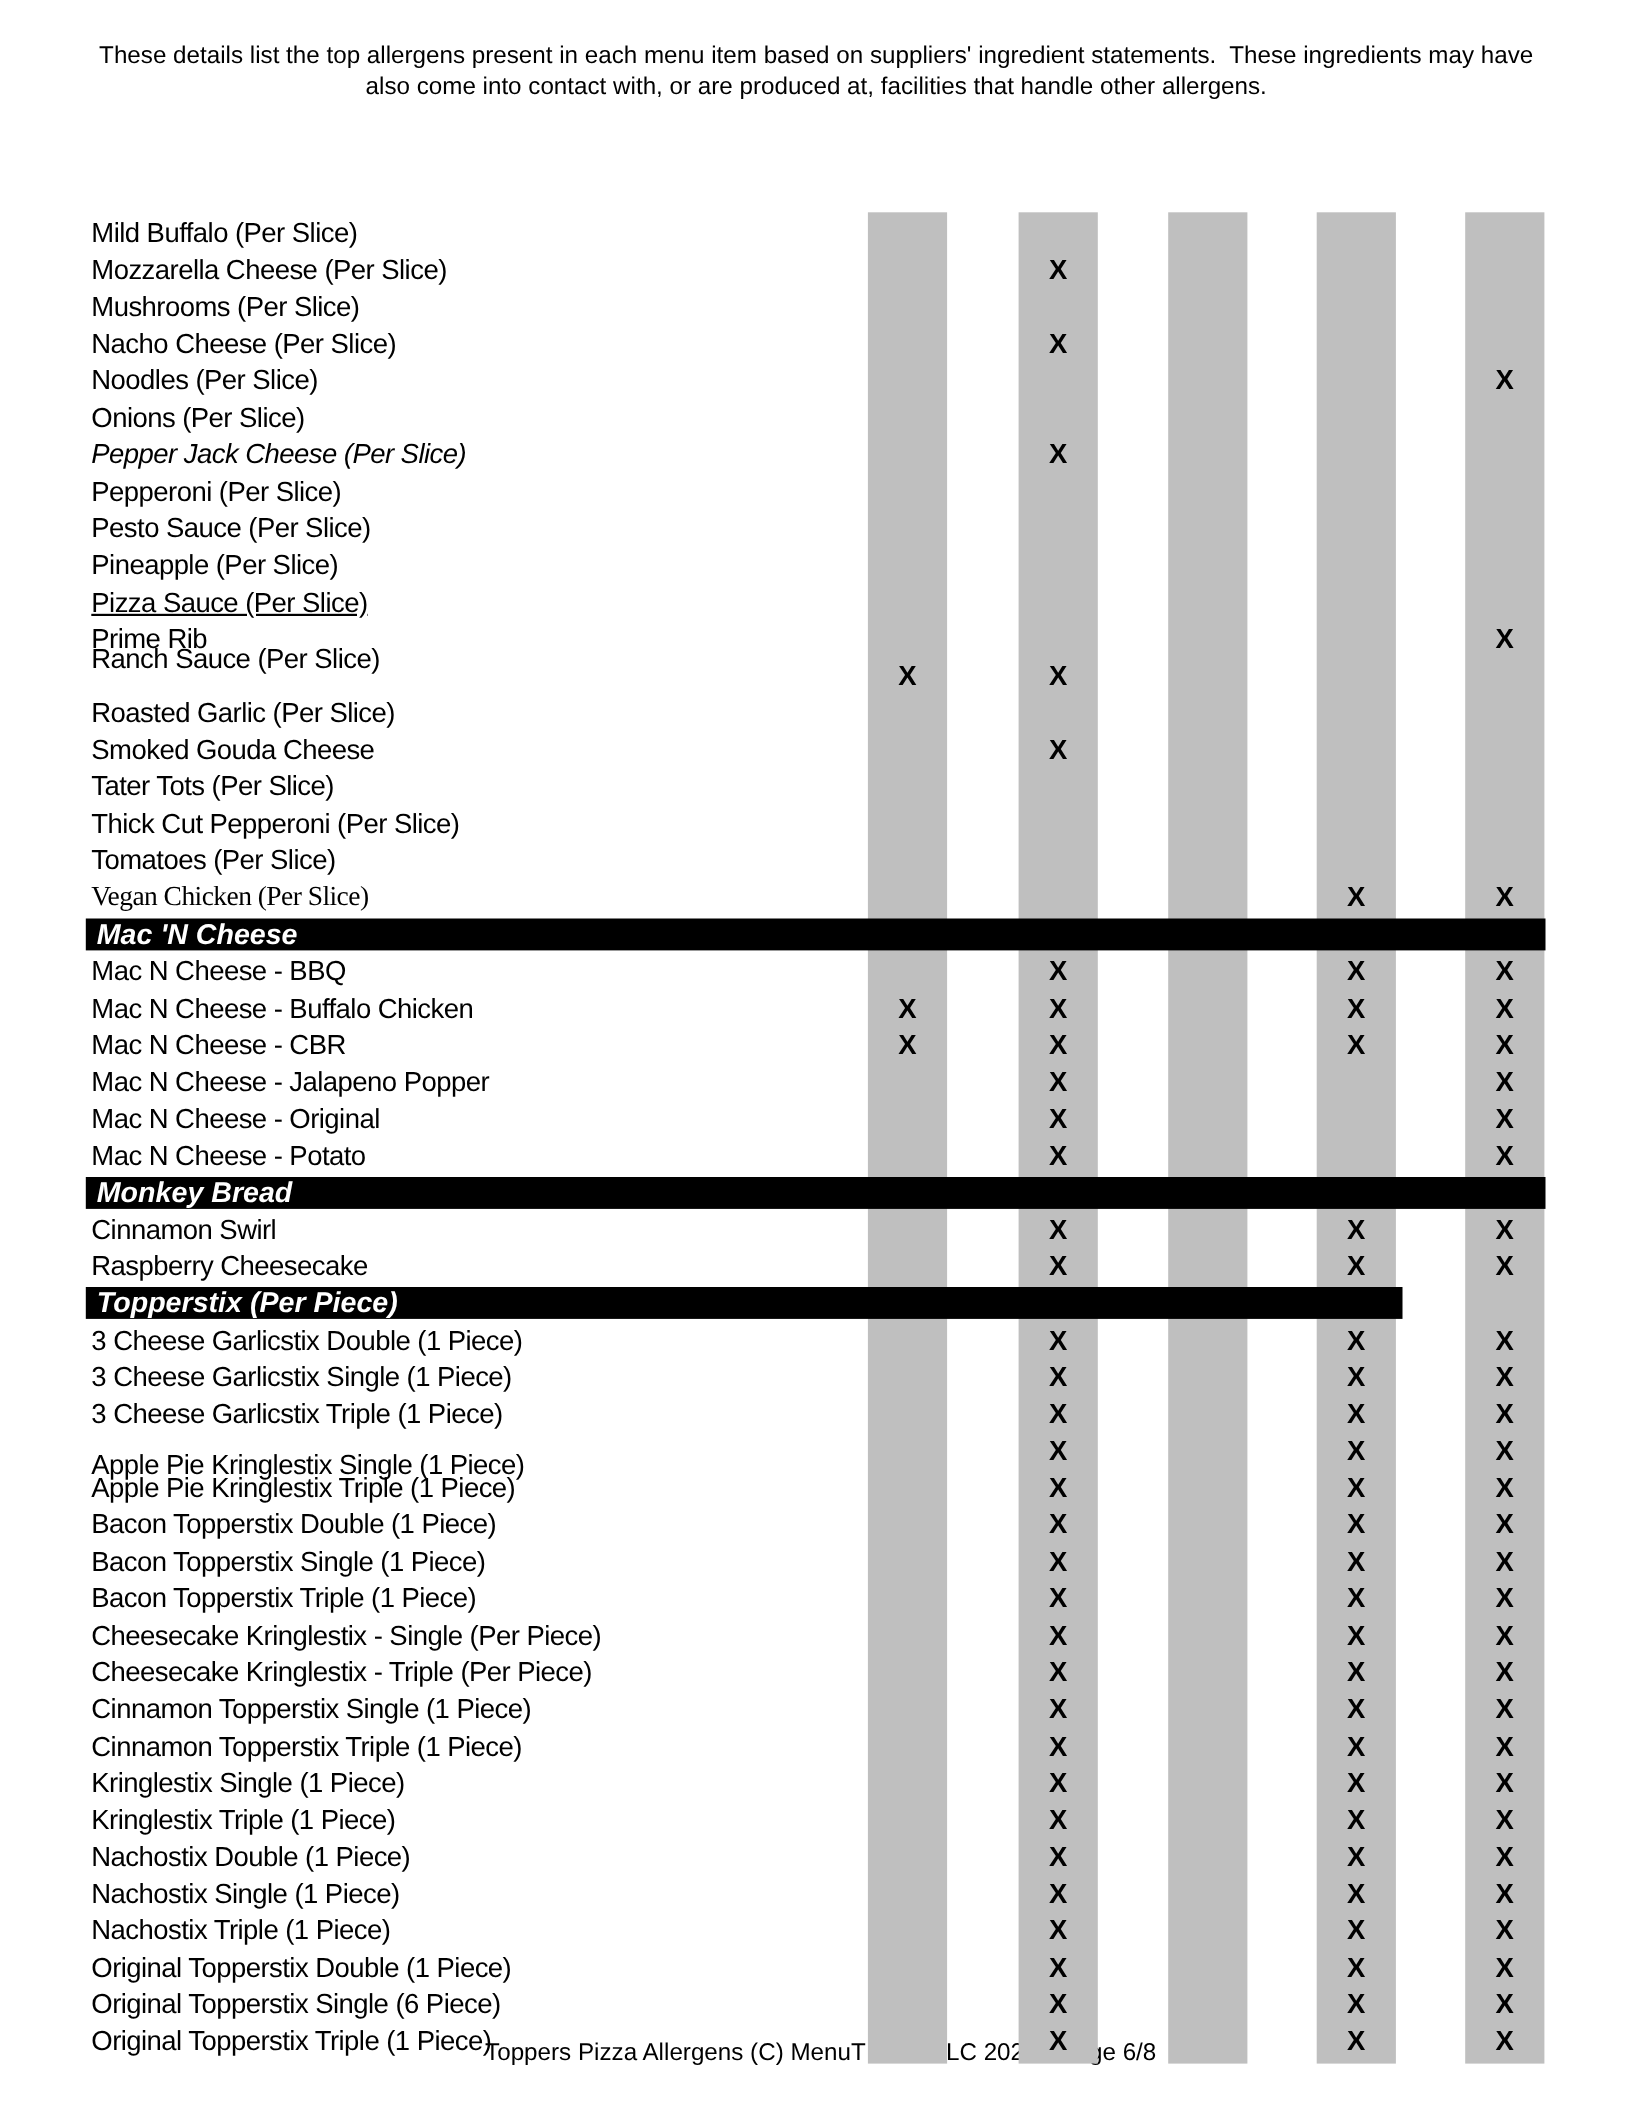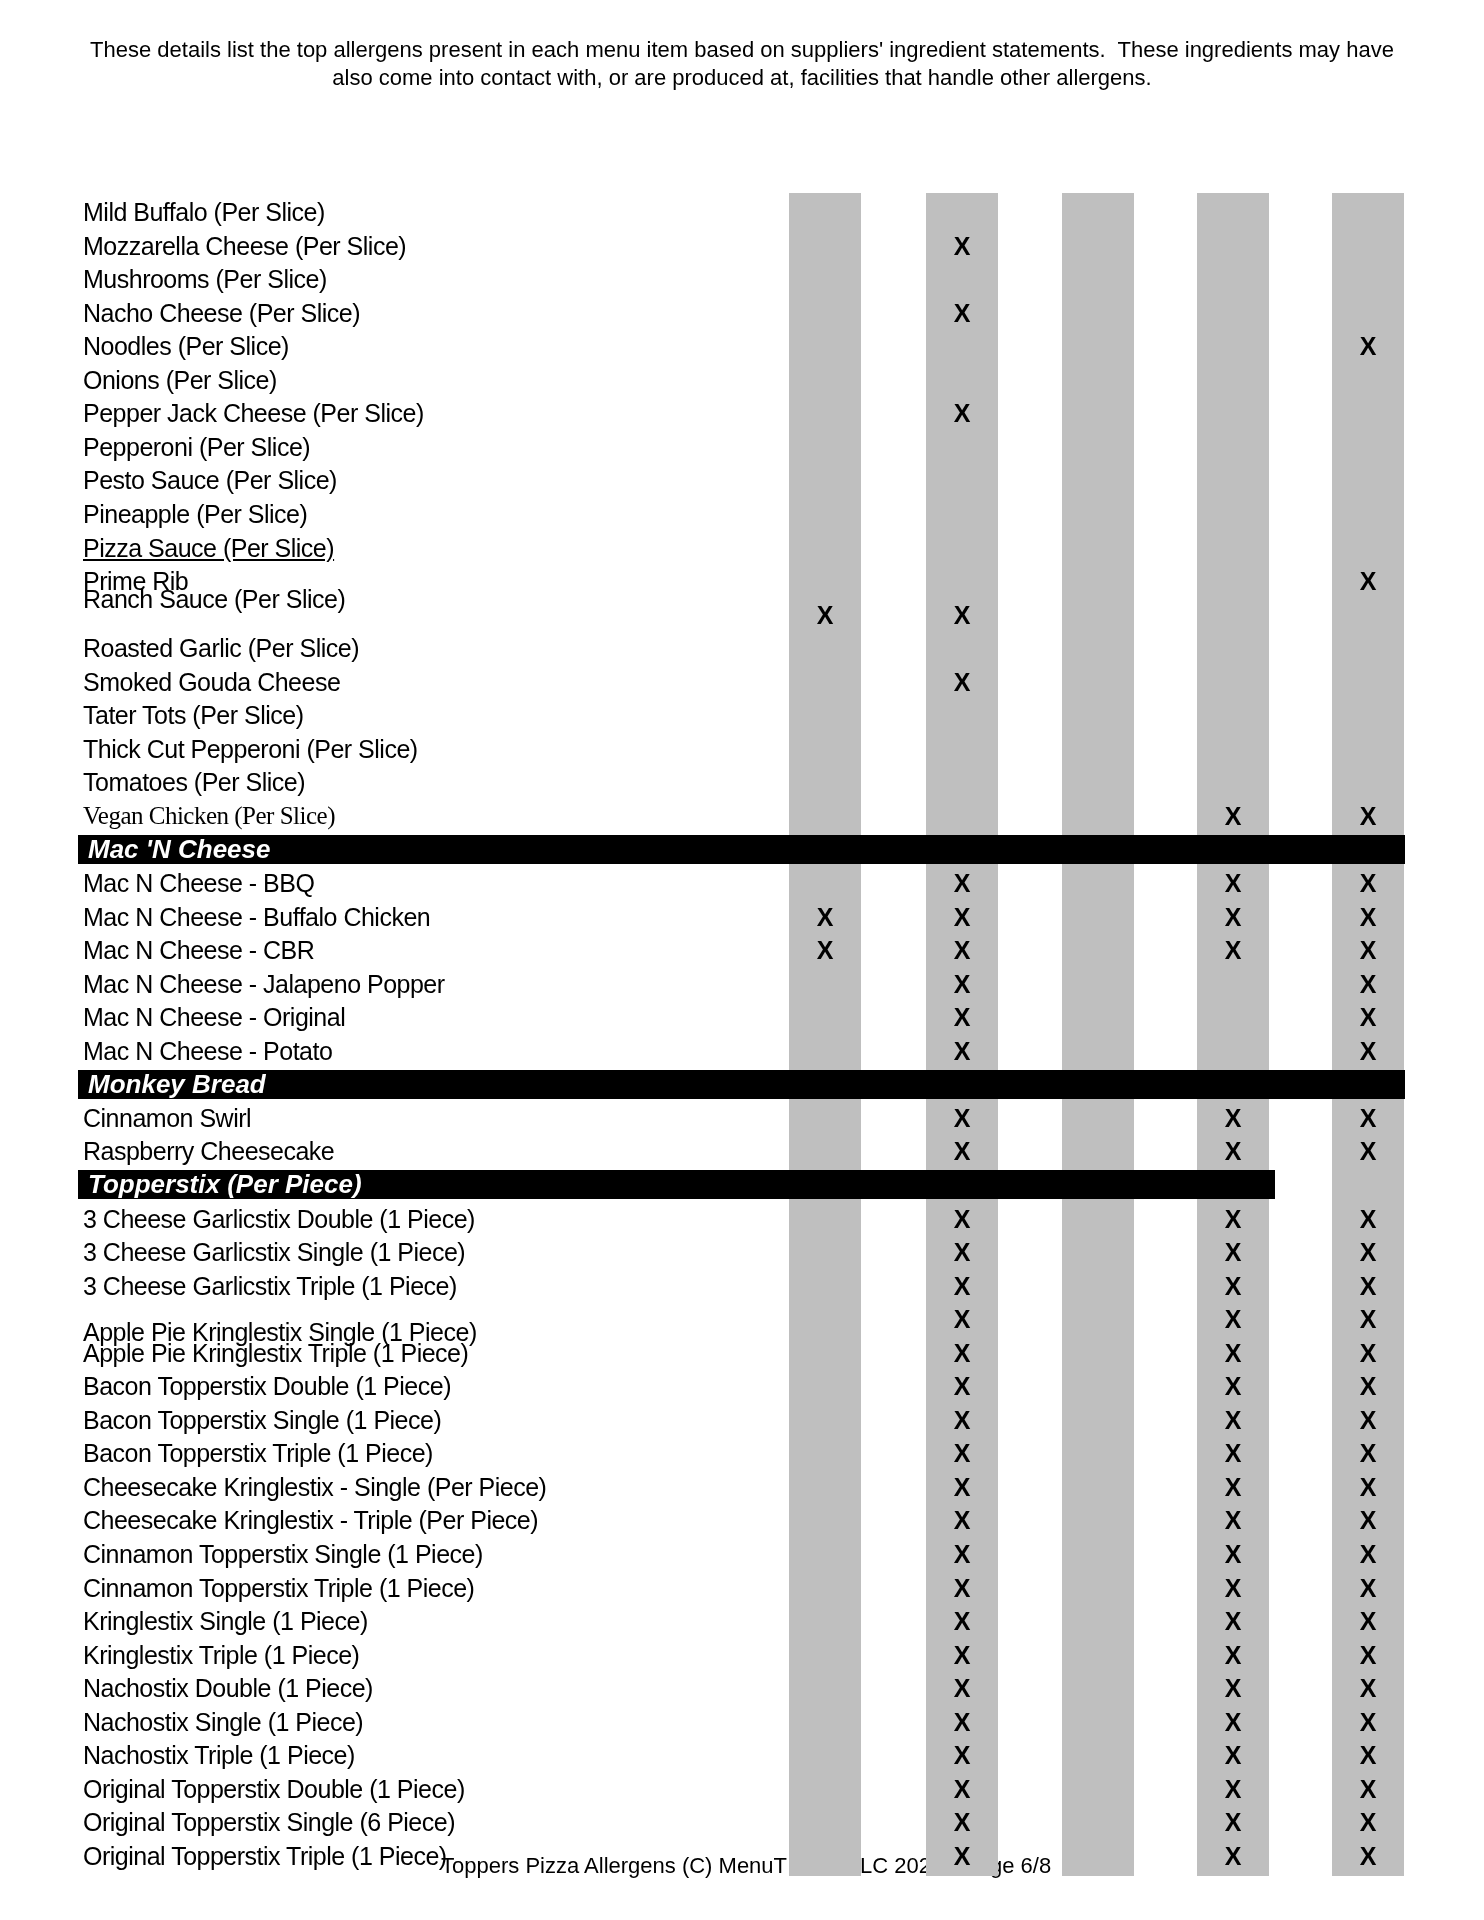--- a/index.html
+++ b/index.html
@@ -71,21 +71,21 @@
       <div class="band" style="left: 1332px; top: 193px; height: 1683px; background: rgb(191, 191, 191);"></div>
       <div class="row-label" style="top: 197px;">Mild Buffalo (Per Slice)</div>
       <div class="row-label" style="top: 231px;">Mozzarella Cheese (Per Slice)</div>
       <div class="x-mark" style="left: 940px; top: 231px;">X</div>
       <div class="row-label" style="top: 264px;">Mushrooms (Per Slice)</div>
       <div class="row-label" style="top: 298px;">Nacho Cheese (Per Slice)</div>
       <div class="x-mark" style="left: 940px; top: 298px;">X</div>
       <div class="row-label" style="top: 331px;">Noodles (Per Slice)</div>
       <div class="x-mark" style="left: 1346px; top: 331px;">X</div>
       <div class="row-label" style="top: 365px;">Onions (Per Slice)</div>
-      <div class="row-label" style="top: 398px;">Pepper Jack Cheese (Per Slice)</div>
+      <div class="row-label" style="top: 398px; font-style: italic;">Pepper Jack Cheese (Per Slice)</div>
       <div class="x-mark" style="left: 940px; top: 398px;">X</div>
       <div class="row-label" style="top: 432px;">Pepperoni (Per Slice)</div>
       <div class="row-label" style="top: 465px;">Pesto Sauce (Per Slice)</div>
       <div class="row-label" style="top: 499px;">Pineapple (Per Slice)</div>
       <div class="row-label" style="top: 533px; text-decoration: underline;">Pizza Sauce (Per Slice)</div>
       <div class="row-label" style="top: 566px;">Prime Rib</div>
       <div class="x-mark" style="left: 1346px; top: 566px;">X</div>
       <div class="row-label" style="top: 584px;">Ranch Sauce (Per Slice)</div>
       <div class="x-mark" style="left: 803px; top: 600px;">X</div>
       <div class="x-mark" style="left: 940px; top: 600px;">X</div>

